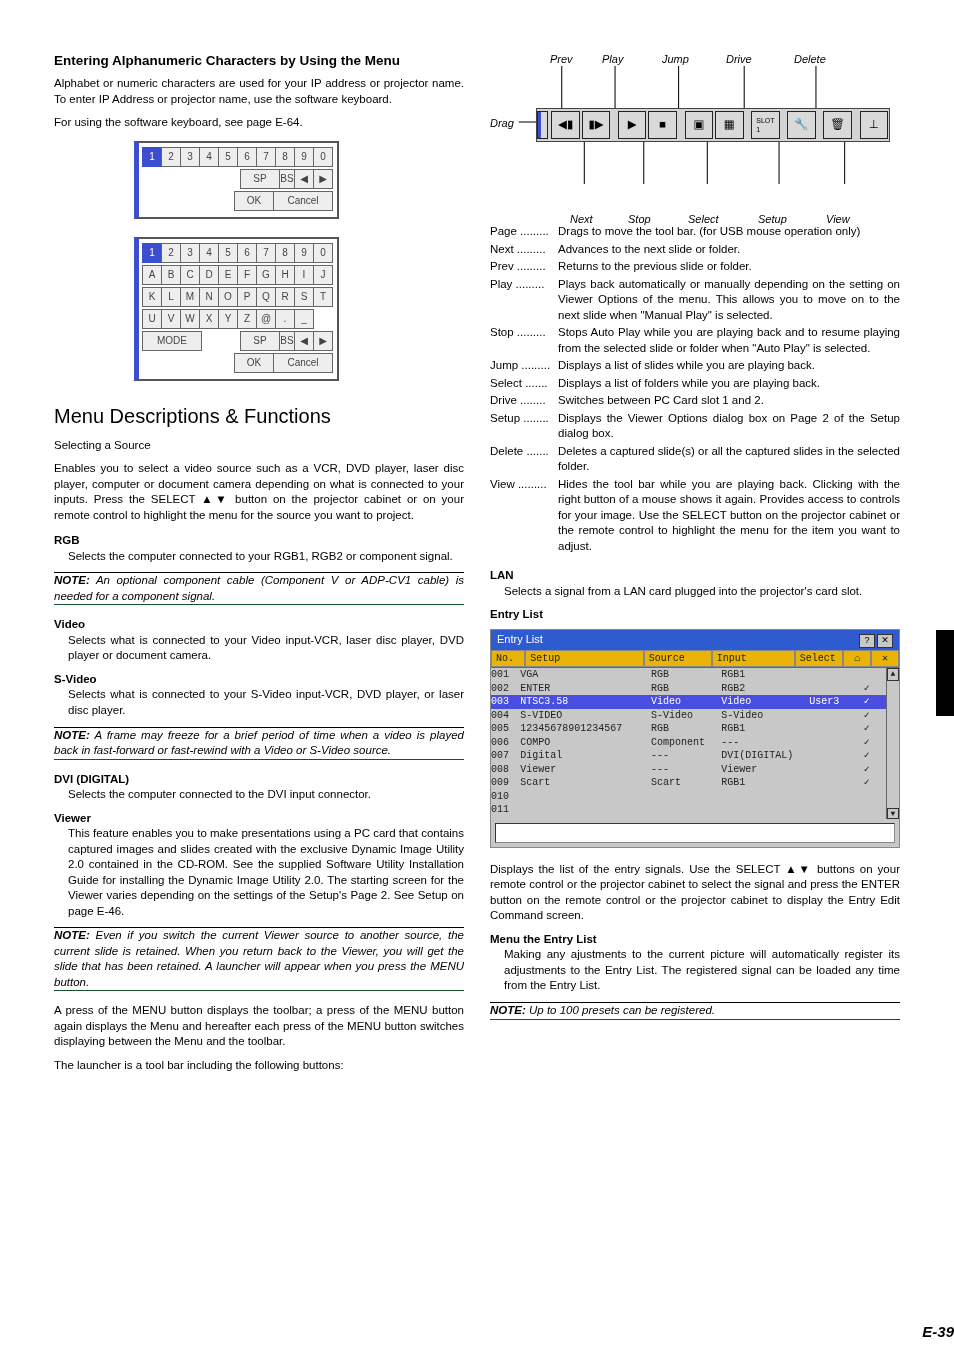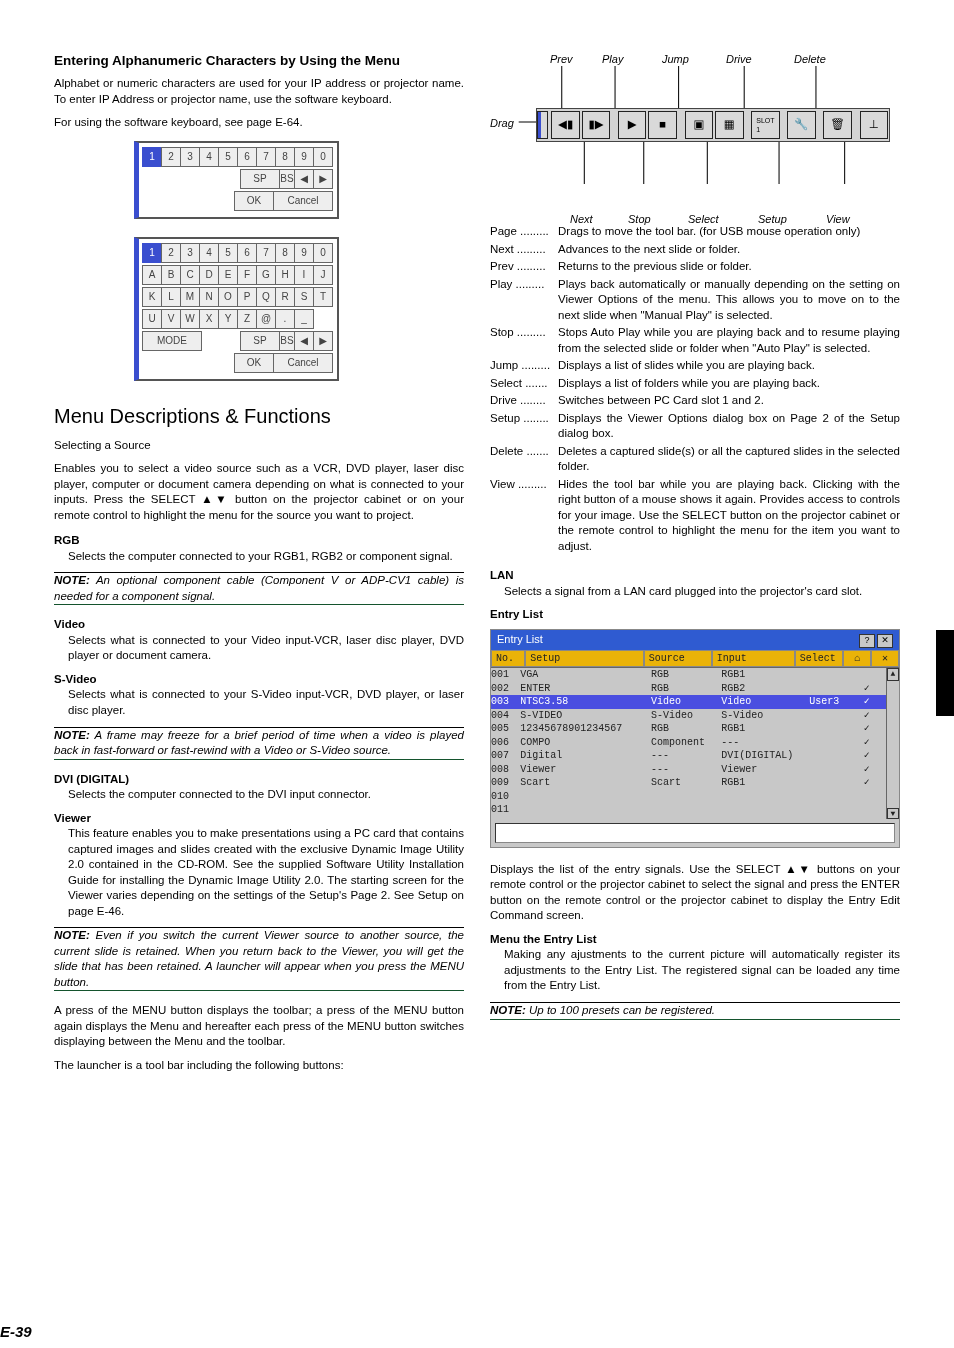--- a/index.html
+++ b/index.html
@@ -6,21 +6,21 @@
   .page{width:954px;min-height:1348px;margin:12px auto;position:relative;padding:40px 54px 20px 54px;box-sizing:border-box}
   .cols{display:flex;gap:26px}
   .col{flex:1;min-width:0}
   h3.heavy{font-family:Arial,Helvetica,sans-serif;font-size:13.5px;font-weight:900;margin:0 0 6px}
   h2.big{font-family:Arial,Helvetica,sans-serif;font-size:20px;font-weight:400;margin:22px 0 8px}
   h4.semi{font-family:Arial,Helvetica,sans-serif;font-size:12px;font-weight:900;margin:14px 0 4px}
   p{margin:0 0 8px;text-align:justify}
   .note{border-top:1px solid #000;border-bottom:1px solid #14532d;font-style:italic;padding:0;margin:8px 0 12px;text-align:justify}
   .note .nlabel{font-weight:700}
   .indent{padding-left:14px}
-  .pagefoot{position:absolute;bottom:18px;left:0;right:0;text-align:left;font-weight:700;font-style:italic;font-size:15px}
+  .pagefoot{position:absolute;bottom:18px;left:0;right:0;text-align:right;font-weight:700;font-style:italic;font-size:15px}
   .thumb{position:absolute;right:0;top:618px;width:18px;height:86px;background:#000}
   
   .kb{margin:10px auto 6px;width:250px}
   .kb-row{display:flex;margin-bottom:2px}
   .key{width:20px;height:20px;border:1px solid #666;background:#eee;color:#444;font-size:10px;display:flex;align-items:center;justify-content:center;font-family:Arial,sans-serif;box-sizing:border-box;margin-left:-1px}
   .key.sel{background:#3a4ecf;color:#fff;border-color:#3a4ecf}
   .key.wide{width:60px}.key.wider{width:40px}.key.bs{width:16px}
   .kb-block{border:2px solid #555;padding:4px;display:inline-block}
   
   .toolbar-wrap{position:relative;height:160px;margin:0 0 12px}

